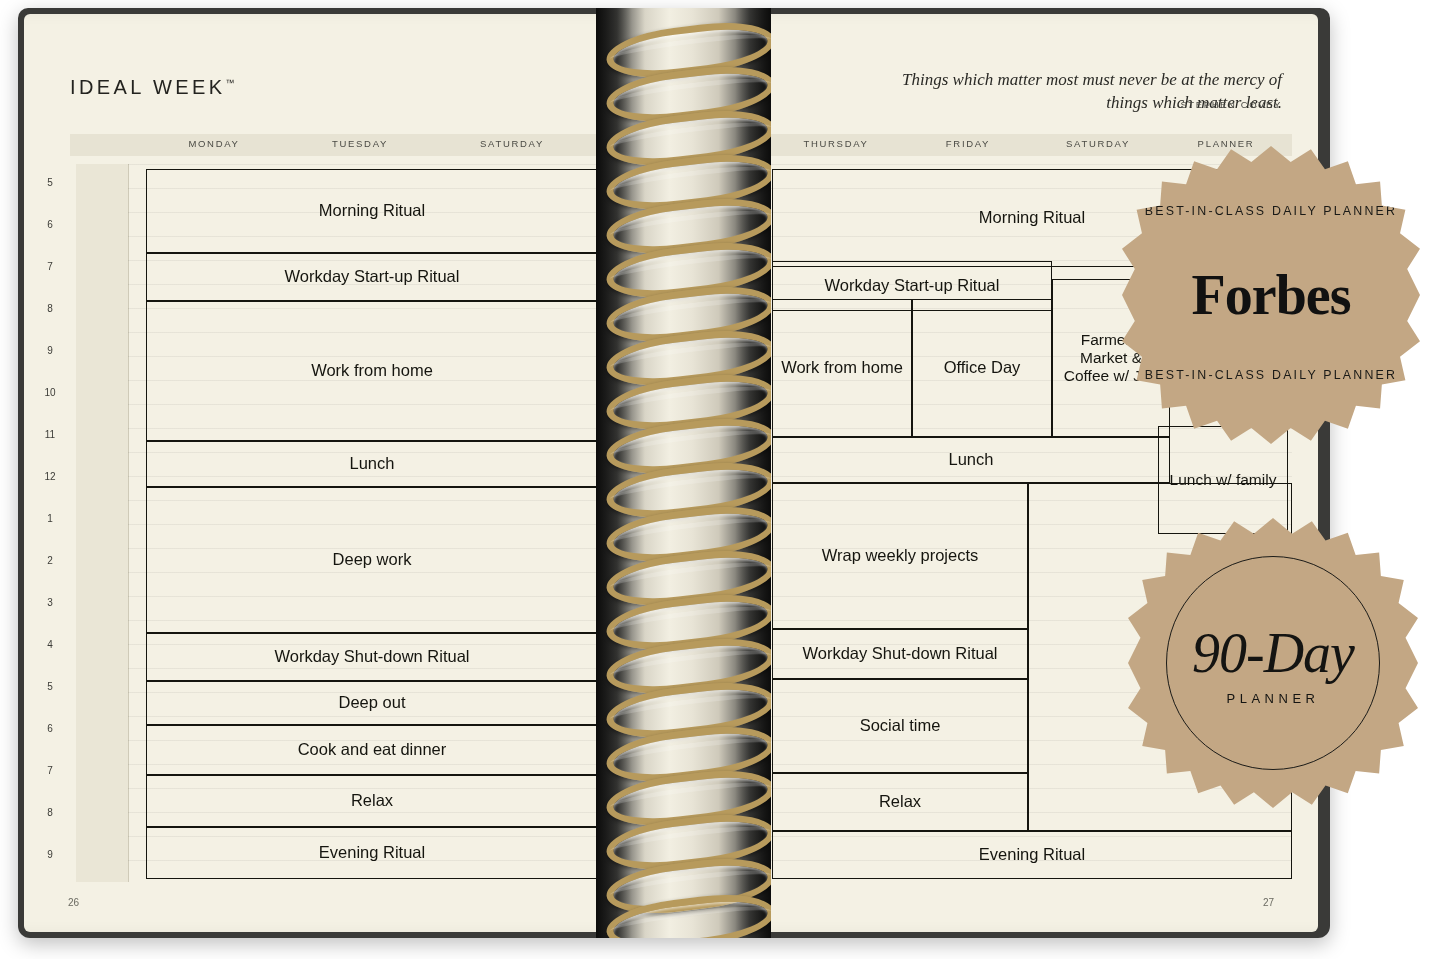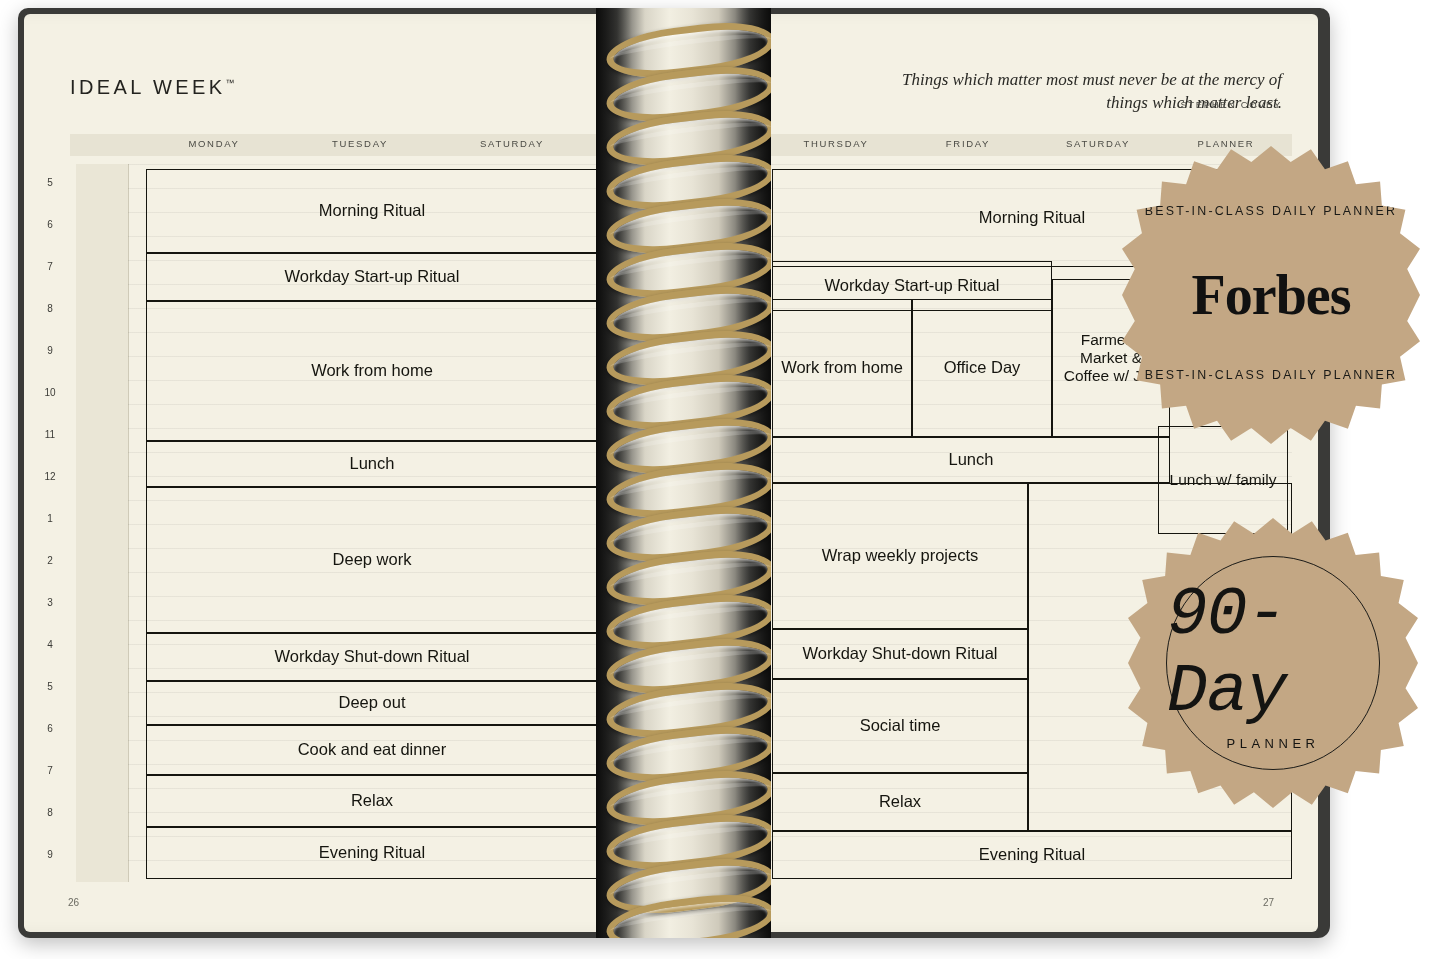--- a/index.html
+++ b/index.html
@@ -131,21 +131,21 @@
   }
   .arc.top{top:58px;}
   .arc.bottom{bottom:62px;}
 
   .circle-ring{
     position:absolute;left:50%;top:50%;transform:translate(-50%,-50%);
     width:212px;height:212px;border:1.6px solid #1b1b18;border-radius:50%;
     display:flex;flex-direction:column;align-items:center;justify-content:center;
   }
   .ninety{
-    font-family:Liberation Mono, monospace;font-style:italic;font-size:68px;color:#141412;
+    font-family:Liberation Serif, serif;font-style:italic;font-size:56px;color:#141412;
     letter-spacing:-1px;
   }
   .planner-word{
     margin-top:6px;font-size:13px;letter-spacing:4.5px;color:#141412;
   }
 </style>
 </head>
 <body>
 
 <div class="scene">

